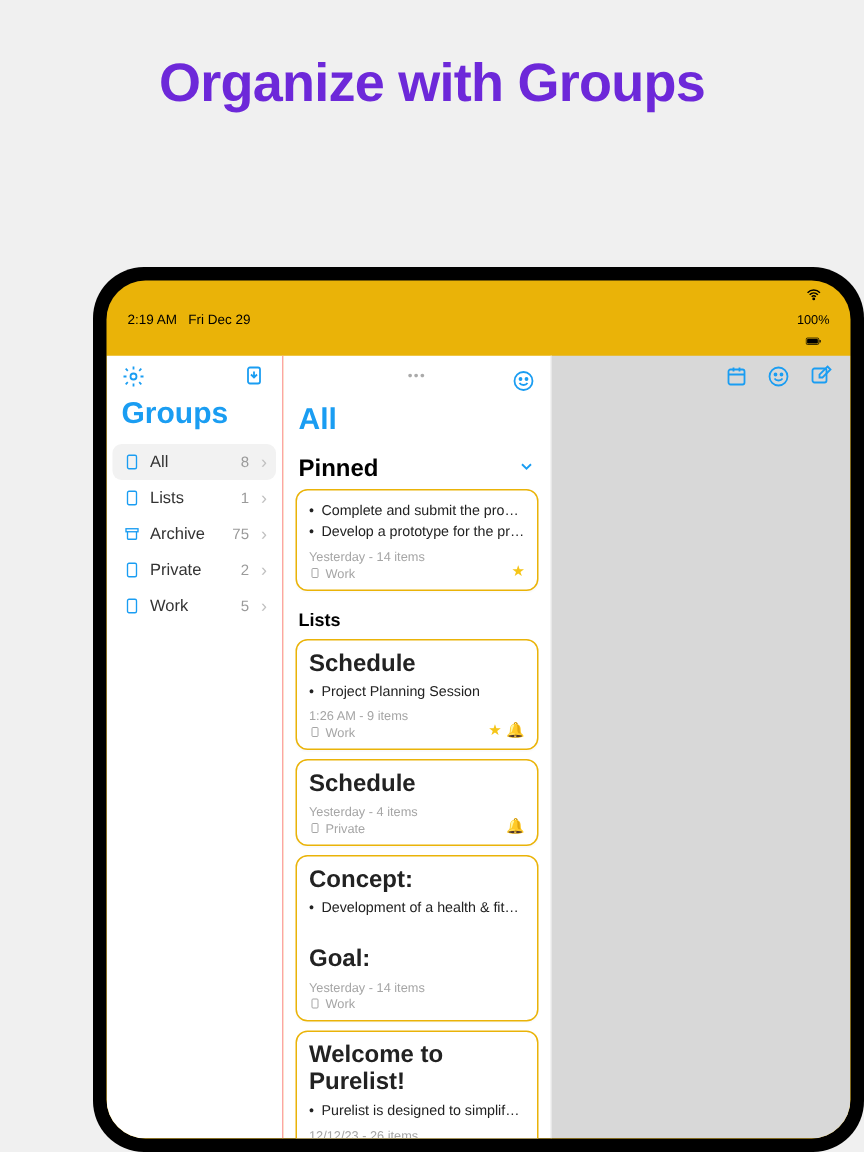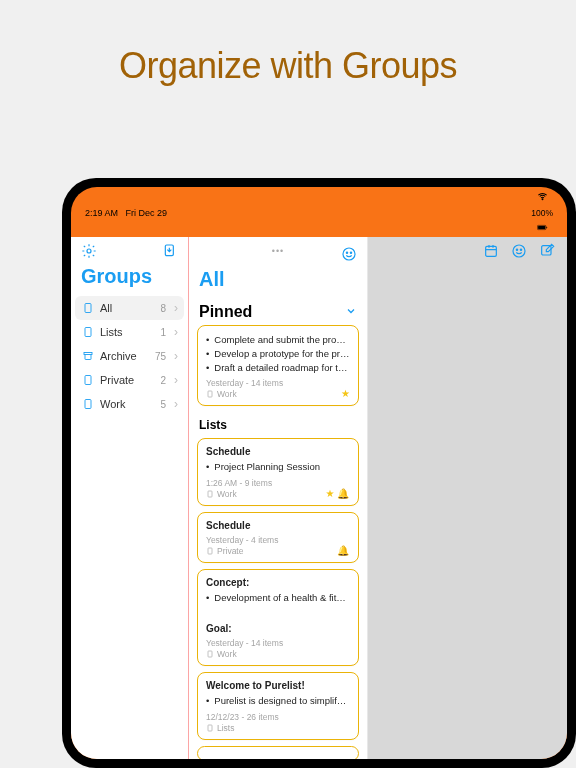--- a/index.html
+++ b/index.html
@@ -1,19 +1,19 @@
 <!DOCTYPE html>
 <html><head>
 <meta charset="utf-8">
 <style>
 * { margin: 0; padding: 0; box-sizing: border-box; font-family: -apple-system, BlinkMacSystemFont, 'Segoe UI', sans-serif; }
 body { background: #f0f0f0; width: 576px; height: 768px; overflow: hidden; }
-.headline { text-align: center; font-size: 36px; font-weight: 400; padding: 45px 0 30px; letter-spacing: -0.5px; color: #a16207; }
+.headline { text-align: center; font-size: 36px; font-weight: 700; padding: 34px 0 30px; letter-spacing: -0.5px; color: #6d28d9; }
 .device { position: absolute; top: 178px; left: 62px; width: 514px; height: 590px; background: #000; border-radius: 34px; padding: 9px; }
-.device-inner { width: 100%; height: 100%; background: #f97316; border-radius: 26px; overflow: hidden; display: flex; flex-direction: column; }
+.device-inner { width: 100%; height: 100%; background: #eab308; border-radius: 26px; overflow: hidden; display: flex; flex-direction: column; }
 .status-bar { display: flex; justify-content: space-between; align-items: center; padding: 4px 14px 2px; font-size: 9px; color: #000; }
 .status-left { font-weight: 500; }
 .status-right { display: flex; align-items: center; gap: 4px; font-size: 8.5px; flex-direction: column; }
 .app { flex: 1; display: flex; overflow: hidden; }
 .col-groups { width: 118px; border-right: 1px solid #fca5a5; display: flex; flex-direction: column; background:#fff; }
 .col-mid { width: 179px; border-right: 1px solid #e8e8e8; display: flex; flex-direction: column; background:#fff; }
 .col-right { flex: 1; background: #d8d8d8; }
 .toolbar { display: flex; justify-content: space-between; align-items: center; padding: 6px 10px 4px; }
 .ic { width: 16px; height: 16px; display:inline-flex; align-items:center; justify-content:center; }
 .ic svg { width: 16px; height: 16px; }
@@ -27,21 +27,21 @@
 .g-count { color: #9a9a9a; font-size: 10px; margin-right: 2px; }
 .g-chev { color: #c0c0c0; font-size: 12px; }
 .mid-handle { text-align: center; padding-top: 3px; }
 .mid-handle span { color: #aaa; font-size: 9px; letter-spacing: 1px; }
 .mid-smile { text-align: right; padding: 0 10px 0 0; margin-top: -12px; }
 .section-head { display:flex; justify-content:space-between; align-items:center; padding: 4px 10px 4px; }
 .section-title { font-size: 16px; font-weight: 700; color: #000; }
 .section-chev { color:#1a9df2; }
 .cards { padding: 0 8px 8px; display:flex; flex-direction:column; gap:6px; }
 .card { background: #fff; border: 1px solid #eab308; border-radius: 8px; padding: 7px 8px 6px; font-size: 9.5px; color: #222; box-shadow: 0 1px 1px rgba(0,0,0,0.02); }
-.card .card-title { font-weight: 700; font-size: 10px; margin-bottom: 3px; }
+.card .card-title { font-weight: 700; font-size: 16px; margin-bottom: 3px; }
 .bullet { display: flex; gap: 5px; line-height: 1.45; }
 .bullet::before { content: "•"; }
 .bullet span { overflow: hidden; text-overflow: ellipsis; white-space: nowrap; display: block; }
 .meta { display:flex; justify-content:space-between; align-items:flex-end; margin-top: 4px; color: #a5a5a5; font-size: 8.5px; }
 .meta-left { display:flex; flex-direction:column; gap:1px; }
 .meta-tag { display:flex; align-items:center; gap:3px; }
 .meta-icons { display:flex; gap:3px; align-items:center; }
 .star { color:#f5c518; font-size:10px; }
 .bell { color:#5aa7e8; font-size:10px; }
 .section-title-plain { font-size: 12px; font-weight: 700; padding: 4px 10px 6px; color:#000; }
@@ -170,23 +170,20 @@
               </svg></span>
   </div>
   <div class="cards">
     <div class="card">
       <div class="bullet">
                 <span>Complete and submit the prop…</span>
               </div>
       <div class="bullet">
                 <span>Develop a prototype for the pro…</span>
               </div>
-      <div class="bullet">
-                <span>Draft a detailed roadmap for th…</span>
-              </div>
       <div class="meta">
         <div class="meta-left">
           <span>Yesterday - 14 items</span>
           <span class="meta-tag">
                     <span class="tag-ic"><svg viewBox="0 0 24 24" fill="none" stroke-width="2">
                         <rect x="6" y="3" width="12" height="18" rx="2"></rect>
                       </svg></span>
                     <span>Work</span>
                   </span>
         </div>

